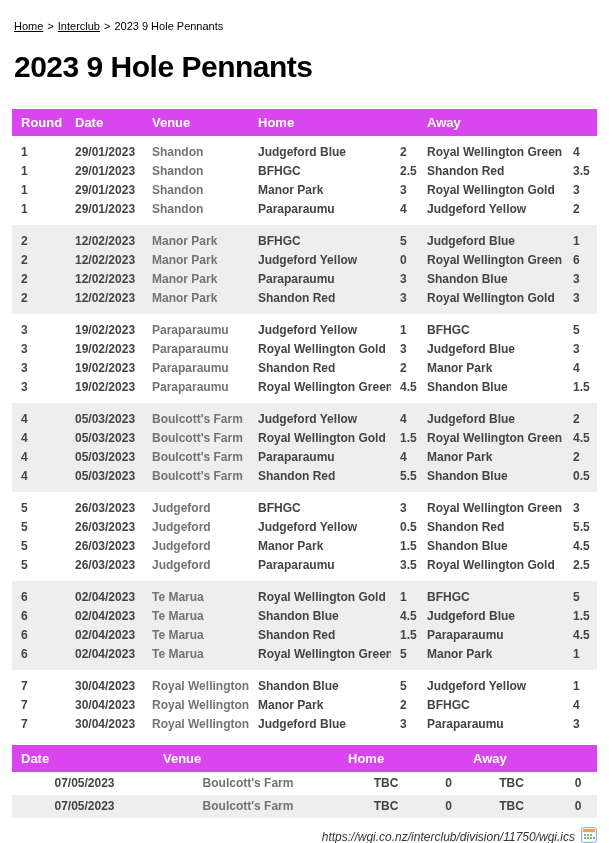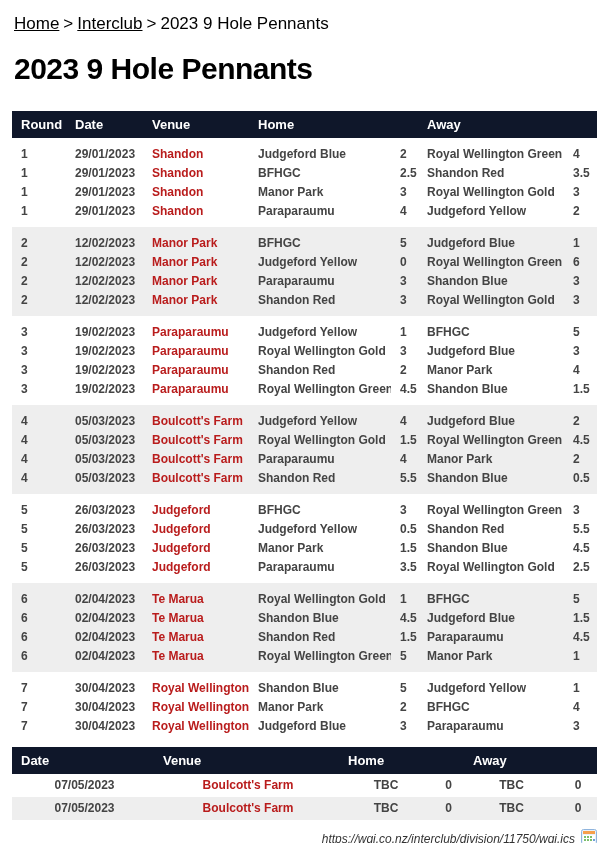--- a/index.html
+++ b/index.html
@@ -5,54 +5,54 @@
   * { box-sizing: border-box; margin: 0; padding: 0; }
   html, body { background: #ffffff; }
   body {
     width: 609px;
     font-family: "Liberation Sans", sans-serif;
     color: #000;
   }
   .page { padding: 12px 12px 20px 12px; width: 609px; }
 
   
-  .breadcrumb { font-size: 17px; color: #000; margin: 2px 0 18px 2px; }
+  .breadcrumb { font-size: 11px; color: #000; margin: 8px 0 18px 2px; }
   .breadcrumb a { color: #000; text-decoration: underline; cursor: pointer; }
   .breadcrumb .sep { margin: 0 4px; }
 
   
   h1.title {
     font-size: 30px;
     font-weight: bold;
     color: #000;
     margin: 0 0 25px 2px;
     letter-spacing: -0.5px;
   }
 
   
   table { border-collapse: collapse; table-layout: fixed; width: 585px; }
   thead th {
-    background: #0f172a;
+    background: #d946ef;
     color: #ffffff;
     font-size: 13px;
     font-weight: bold;
     text-align: left;
     padding: 6px 6px 6px 9px;
     white-space: nowrap;
   }
   td {
     font-size: 12px;
     font-weight: bold;
     color: #444444;
     line-height: 12px;
     padding: 3px 6px 4px 9px;
     white-space: nowrap;
     overflow: hidden;
   }
-  td.venue { color: #b91c1c; }
+  td.venue { color: #737373; }
   tbody tr:first-child td { padding-top: 10px; }
   tbody tr:last-child td { padding-bottom: 10px; }
   tbody.shaded { background: #eeeeee; }
 
   .fixtures { margin-top: 5px; }
   .fixtures tbody tr td { padding-top: 5px; padding-bottom: 6px; text-align: center; }
   .fixtures tbody tr.shaded-row { background: #eeeeee; }
 
   
   .footer {

